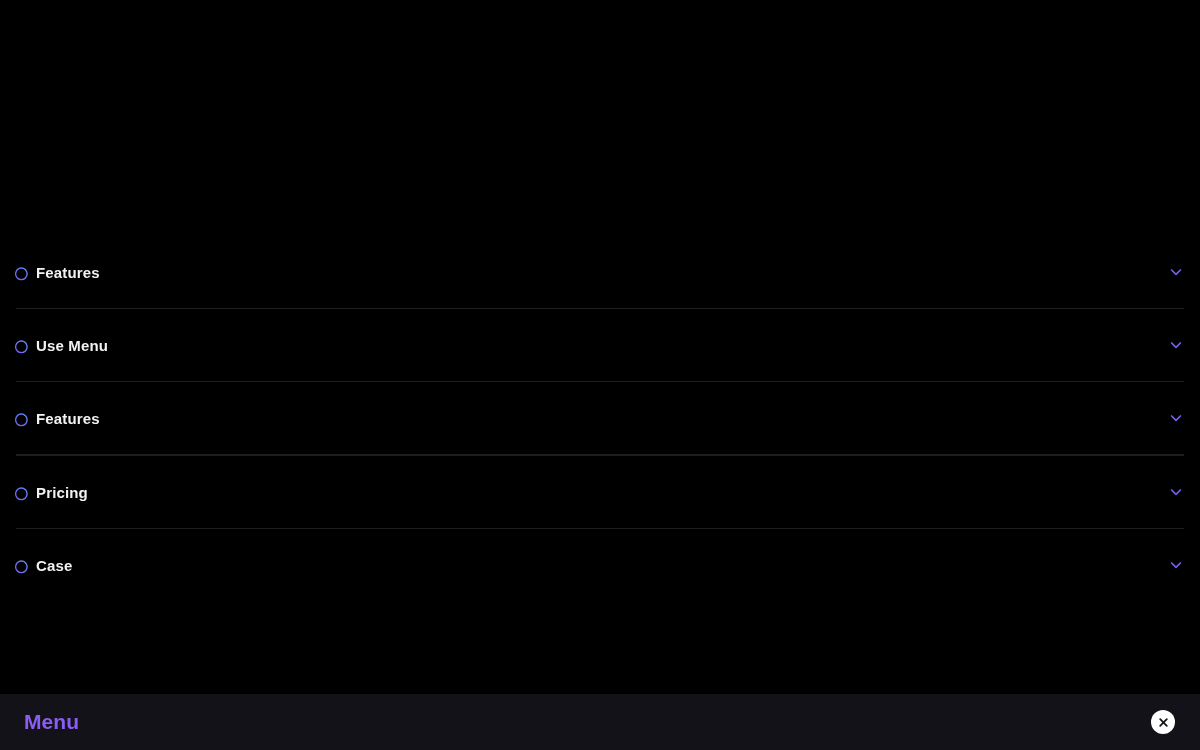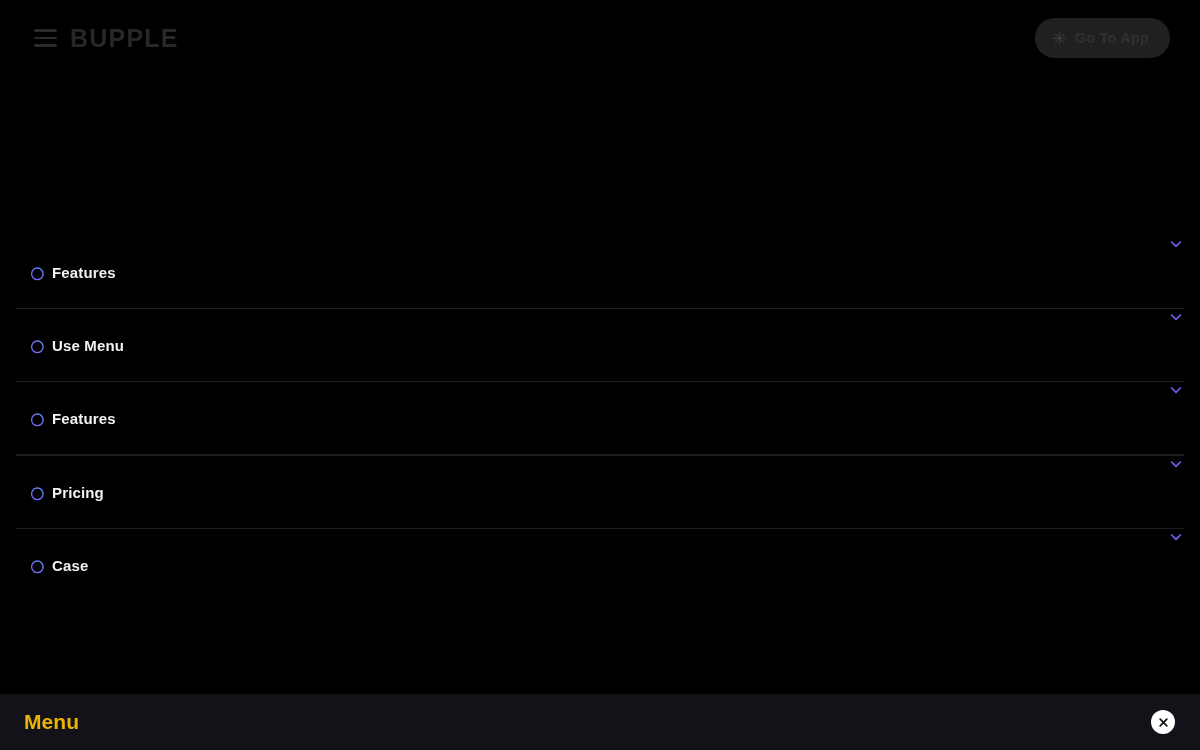--- a/index.html
+++ b/index.html
@@ -66,22 +66,22 @@
 
   
   .menu-list {
     position:absolute;
     top:236px; left:0;
     width:1200px;
   }
   .menu-row {
     position:relative;
     height:72px;
-    display:flex; 
-    padding-left:28px; padding-right:16px;
+    display:flex; align-items:center;
+    padding-left:12px; padding-right:16px;
     cursor:pointer;
   }
   .row-left { display:flex; align-items:center; gap:0px; }
   .ring-icon {
     width:22px; height:22px;
     margin-right:2px;
     flex:0 0 auto;
     display:block;
   }
   .row-label {
@@ -111,64 +111,41 @@
     width:1200px; height:56px;
     background:#121218;
     display:flex; align-items:center;
   }
   .bottom-title {
     position:absolute;
     left:24px; top:50%;
     transform:translateY(-50%);
     font-size:21px;
     font-weight:700;
-    color:#eab308;
+    color:#8b5cf6;
     letter-spacing:.1px;
   }
   .close-btn {
     position:absolute;
     right:25px; top:50%;
     transform:translateY(-50%);
     width:24px; height:24px;
     border-radius:50%;
     background:#ffffff;
     border:none;
     display:flex; align-items:center; justify-content:center;
     cursor:pointer;
     padding:0;
   }
 </style>
 </head>
 <body>
 
 <div class="screen">
 
-  <div class="header">
-
-    <div class="hamburger">
-      <span></span>
-      <span></span>
-      <span></span>
-    </div>
-
-    <div class="brand">BUPPLE</div>
-
-    <button class="go-to-app">
-      <svg class="sparkle-sm" width="15" height="15" viewBox="0 0 16 16">
-        <g stroke="#3a3a3a" stroke-width="1.3" stroke-linecap="round">
-          <line x1="8" y1="1.5" x2="8" y2="14.5"></line>
-          <line x1="1.5" y1="8" x2="14.5" y2="8"></line>
-          <line x1="3.4" y1="3.4" x2="12.6" y2="12.6"></line>
-          <line x1="12.6" y1="3.4" x2="3.4" y2="12.6"></line>
-        </g>
-      </svg>
-      <span class="label">Go To App</span>
-    </button>
-
-  </div>
 
   <div class="menu-list">
       <div class="menu-row">
         <div class="row-left">
 
     <svg class="ring-icon" viewBox="0 0 24 24">
       <defs>
         <linearGradient id="rg0" x1="0" y1="1" x2="1" y2="0">
           <stop offset="0%" stop-color="#7c5cf0"></stop>
           <stop offset="100%" stop-color="#5b8ff5"></stop>

